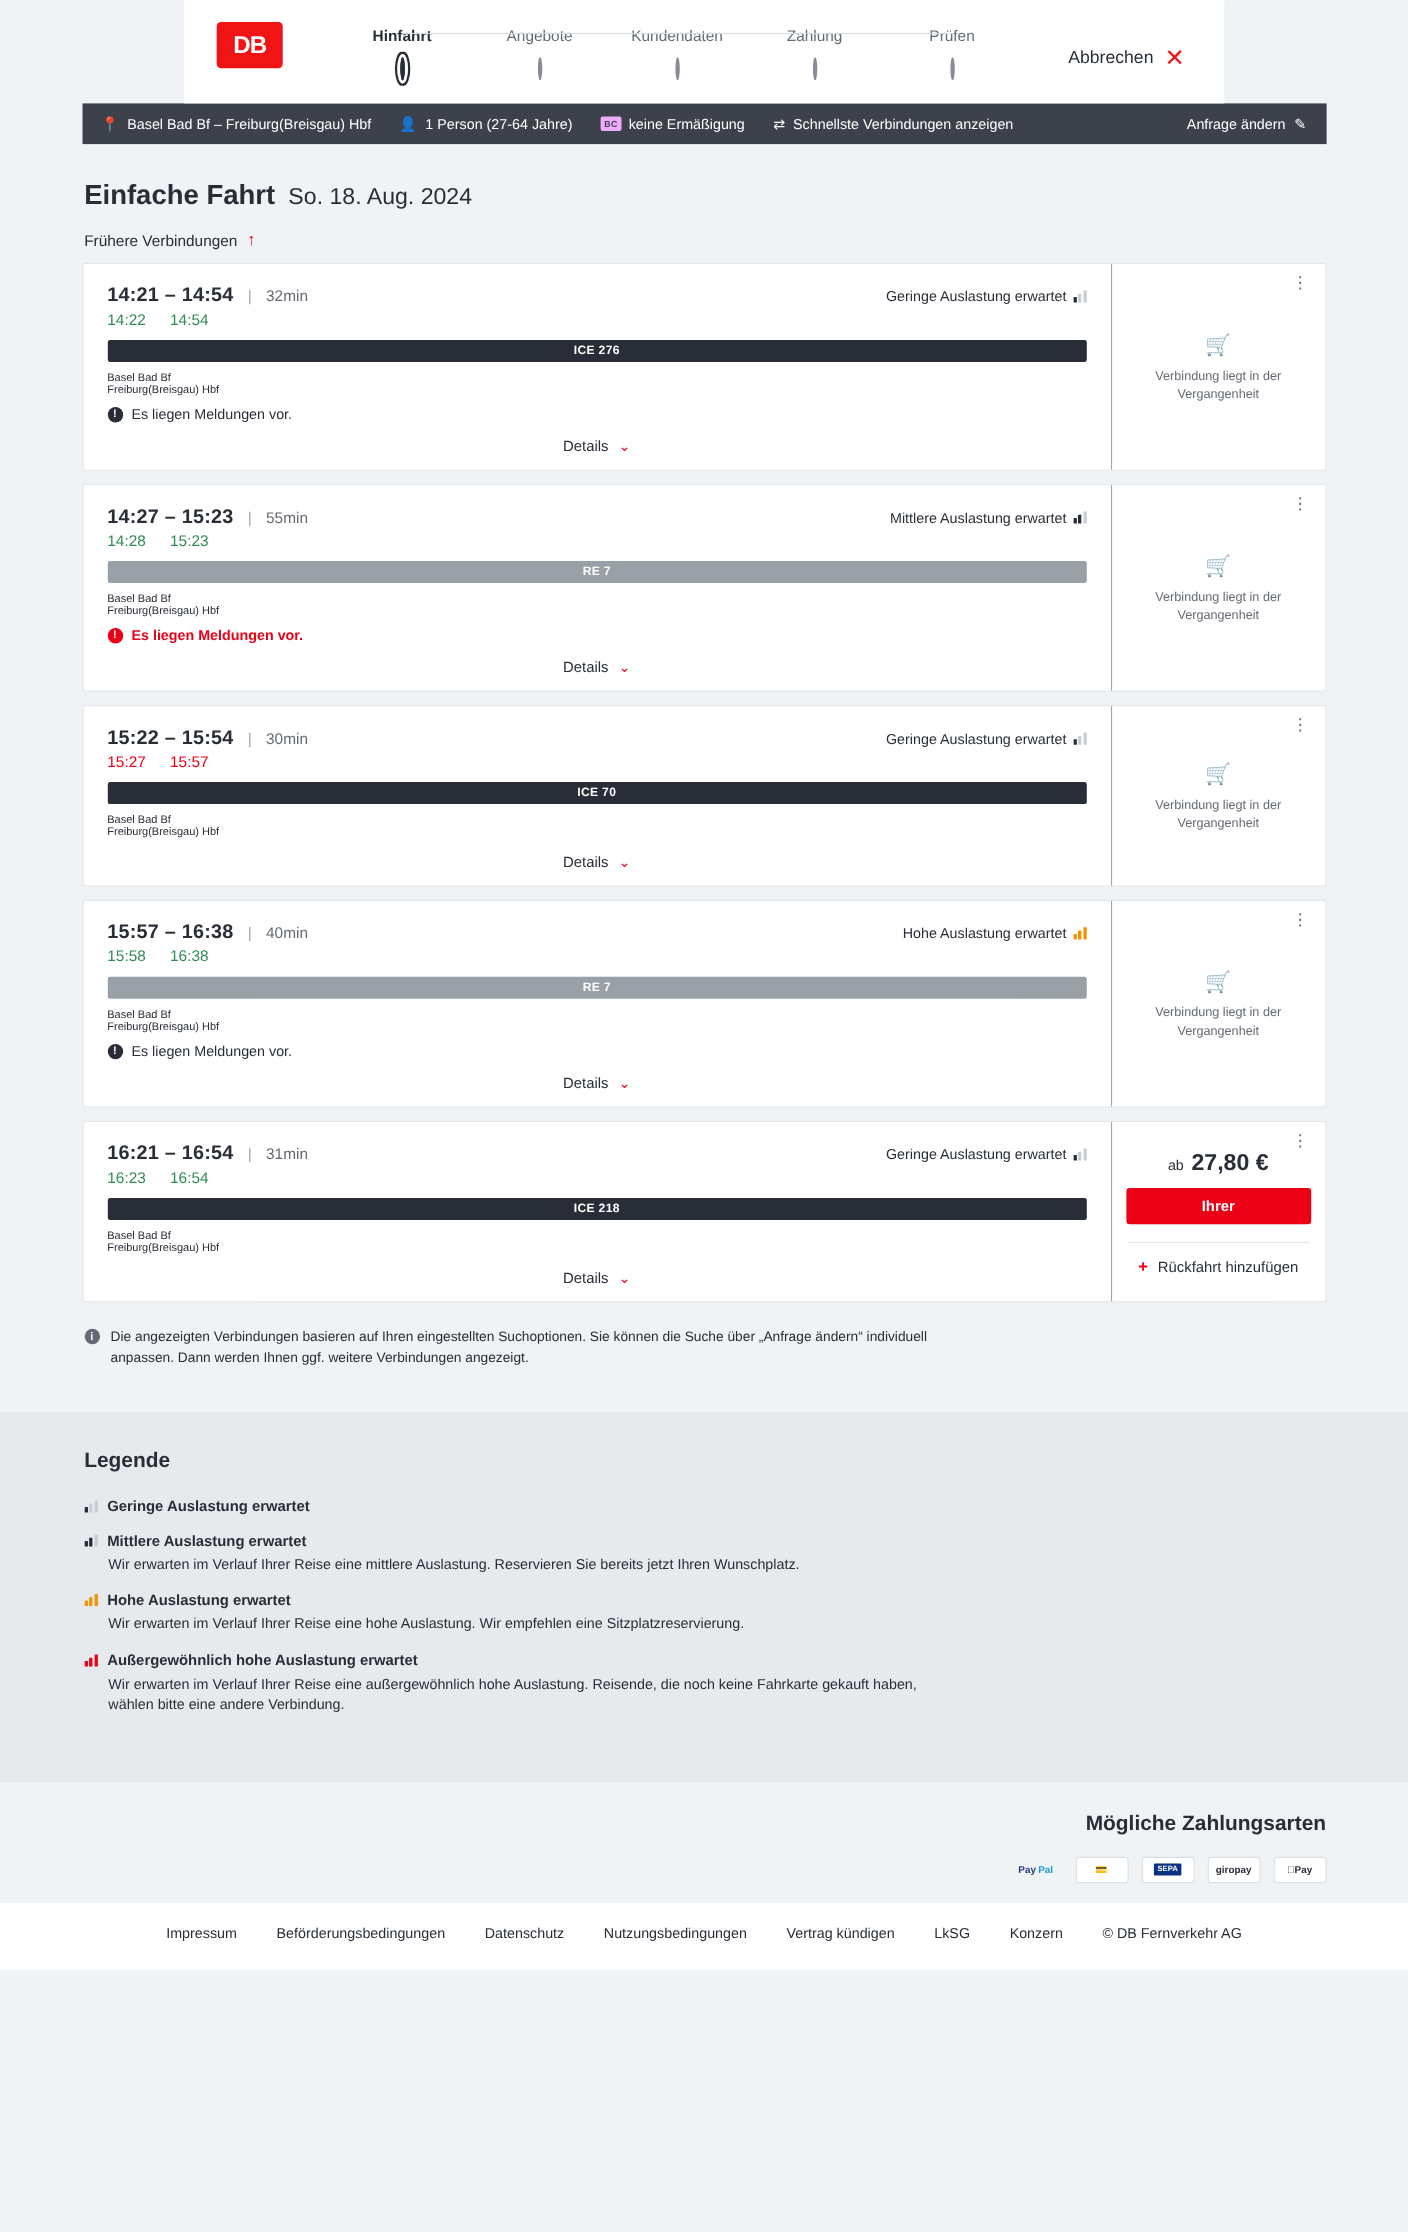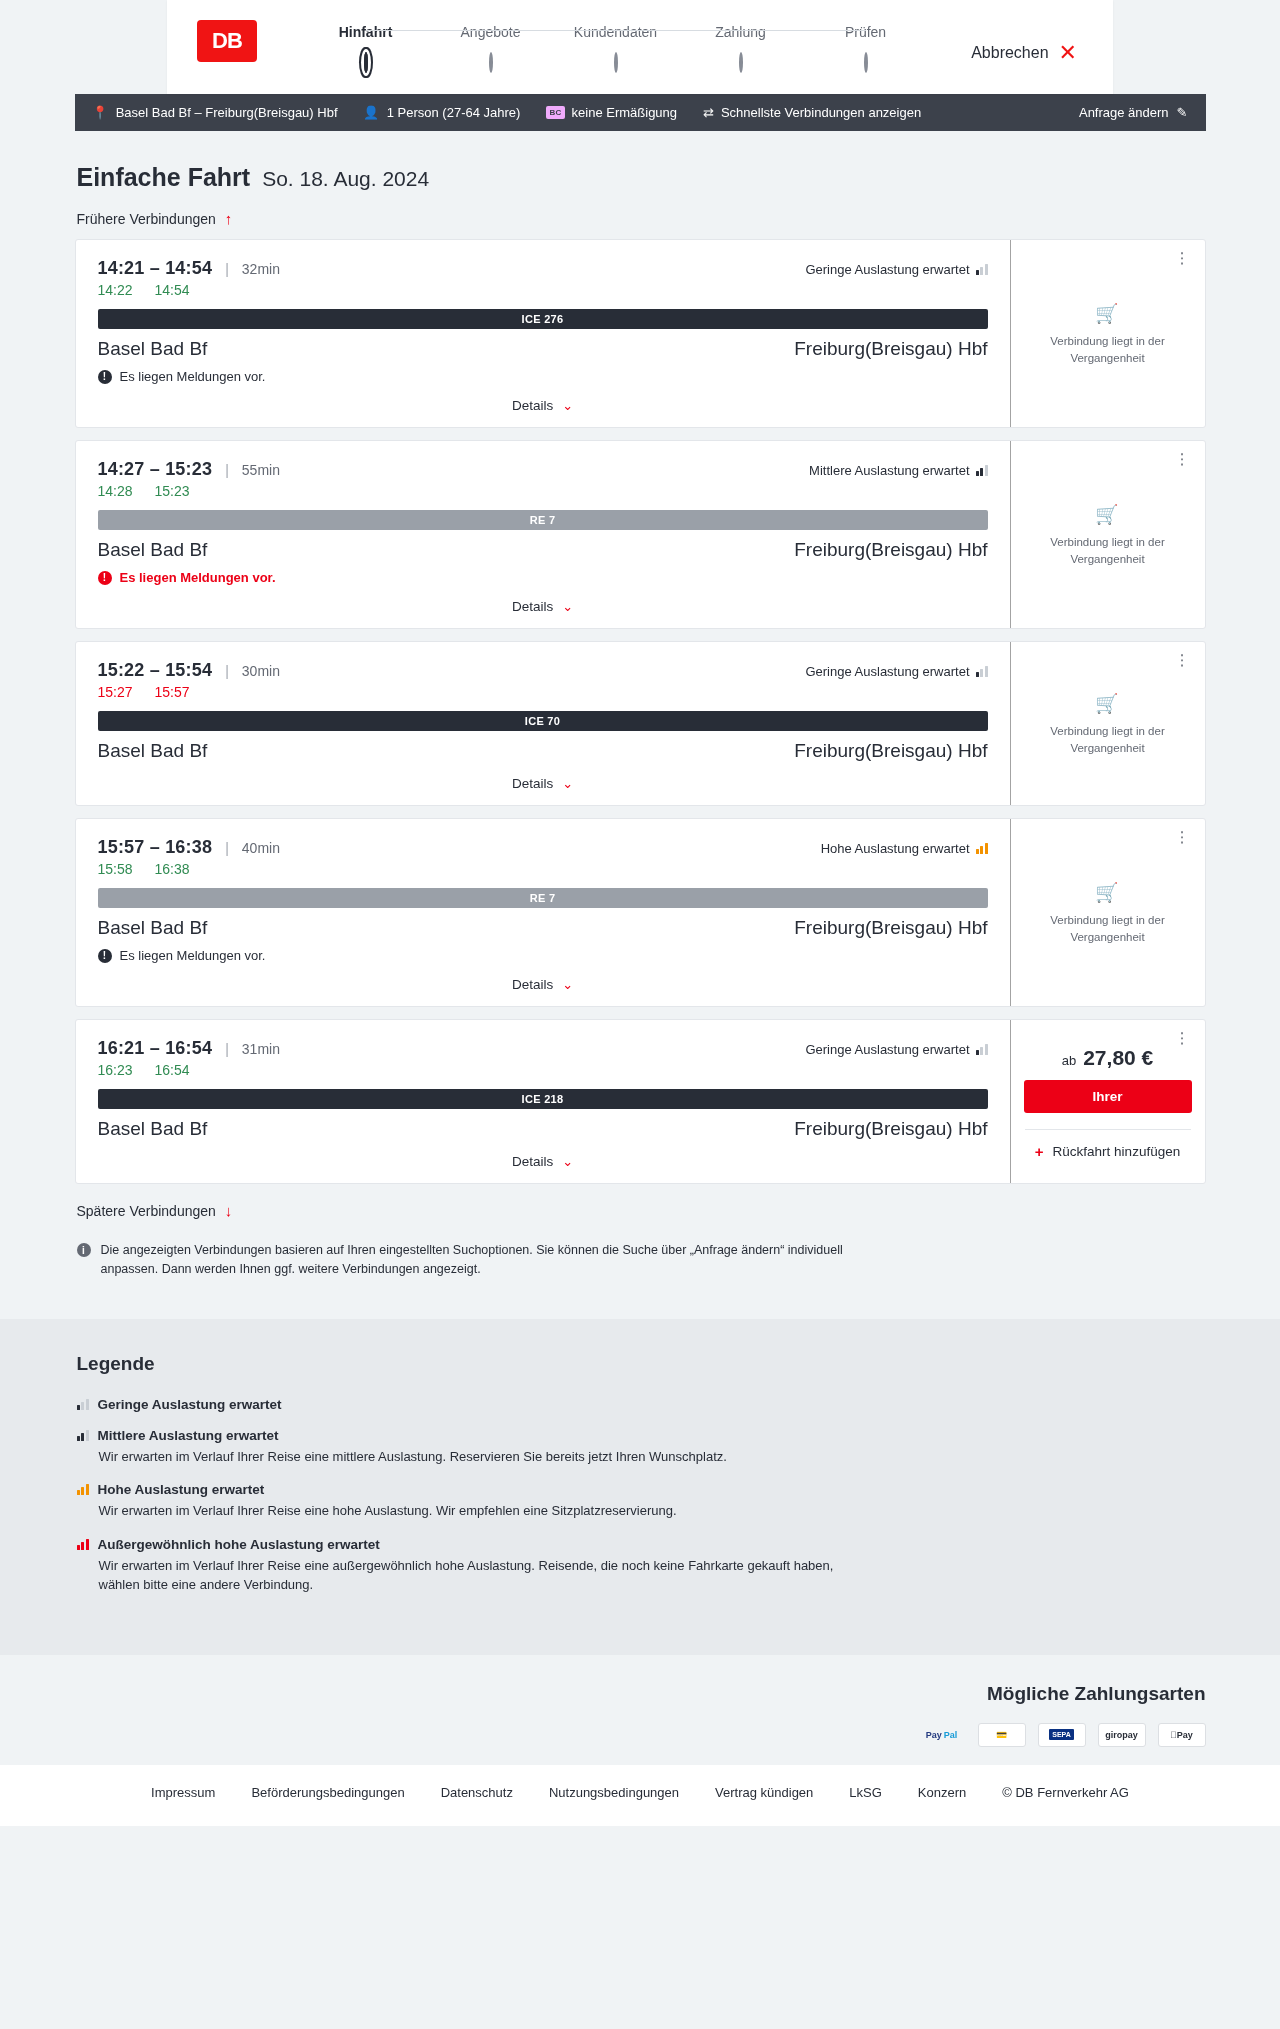--- a/index.html
+++ b/index.html
@@ -203,22 +203,23 @@
     align-items: center;
     justify-content: center;
     letter-spacing: .3px;
     text-align: center;
   }
   .train-ice { background: #282d37; }
   .train-re { background: #9aa0a8; }
   .row-stations {
     display: flex;
     justify-content: space-between;
-    font-size: 19px;
+    font-size: 10px;
     margin-top: 9px;
+    flex-direction: column;
   }
   .row-note {
     margin-top: 9px;
     font-size: 13px;
     display: flex;
     align-items: center;
     gap: 8px;
   }
   .note-ic {
     width: 14px; height: 14px; border-radius: 50%;
@@ -649,24 +650,20 @@
             </div>
             <button class="weiter-btn">Ihrer</button>
             <div class="return-add">
               <span class="plus-ic">+</span>
               <span>Rückfahrt hinzufügen</span>
             </div>
           </div>
         </div>
       </div>
 
-    <div class="later-link">
-      <span>Spätere Verbindungen</span>
-      <span class="arrow-ic">↓</span>
-    </div>
 
     <div class="info-note">
       <span class="info-ic">i</span>
       <span>Die angezeigten Verbindungen basieren auf Ihren eingestellten Suchoptionen. Sie können die Suche über „Anfrage ändern“ individuell anpassen. Dann werden Ihnen ggf. weitere Verbindungen angezeigt.</span>
     </div>
   </div>
 
   <div class="legend-section">
     <div class="legend-inner">
       <div class="legend-title">Legende</div>

